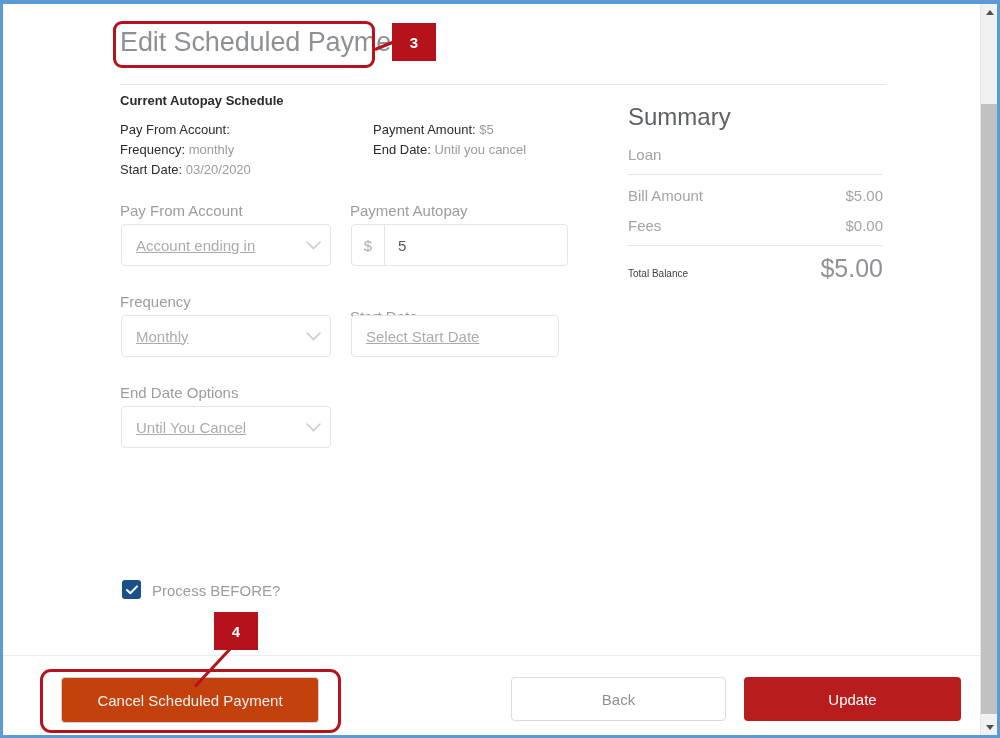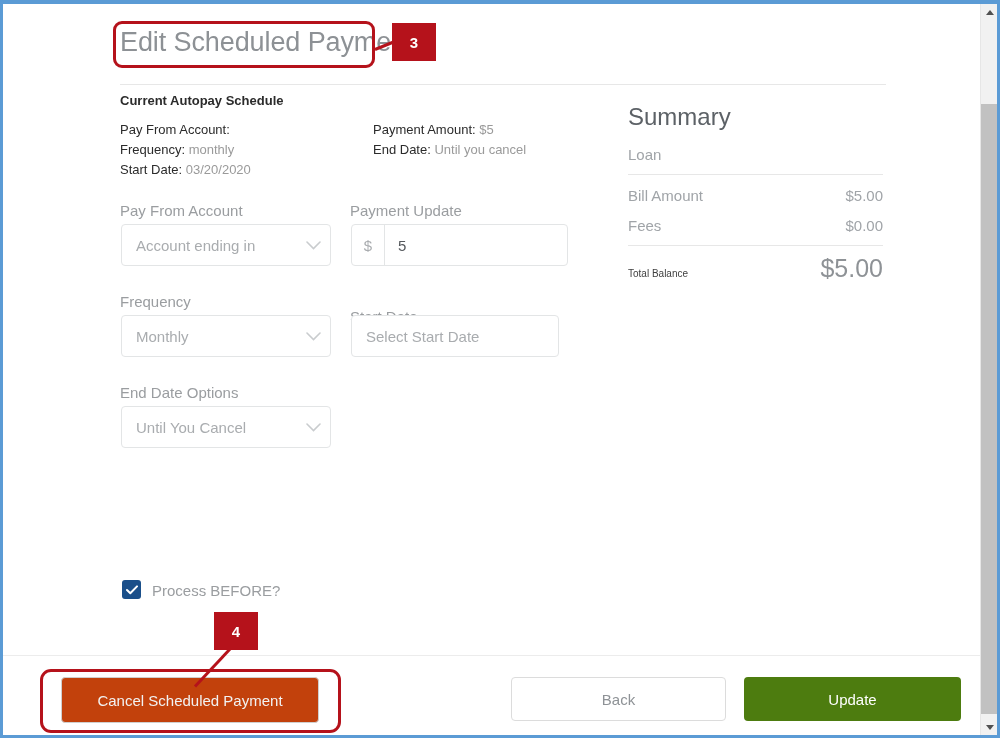--- a/index.html
+++ b/index.html
@@ -99,20 +99,21 @@
     background: #fff;
     border: 1px solid #e3e5e6;
     border-radius: 4px;
     height: 42px;
     display: flex; align-items: center;
   }
   .control .ctext {
     font-size: 15px; color: #a9acaf;
     padding-left: 14px; flex: 1;
     white-space: nowrap;
+    text-decoration: underline;
   }
   .chev {
     width: 34px; height: 100%;
     display: flex; align-items: center; justify-content: center;
   }
   .chev svg { display: block; }
 
   
   #lbl-pay   { left: 117px; top: 198px; }
   #ctl-pay   { left: 118px; top: 220px; width: 210px; }
@@ -218,21 +219,21 @@
     width: 215px; height: 44px;
     background: #fff;
     border: 1px solid #dcdcdc;
     border-radius: 4px;
     display: flex; align-items: center; justify-content: center;
     font-size: 15px; color: #8e9296;
   }
   #btn-update {
     position: absolute; left: 741px; top: 673px;
     width: 217px; height: 44px;
-    background: #4d7c0f;
+    background: #b91c1c;
     border-radius: 4px;
     display: flex; align-items: center; justify-content: center;
     font-size: 15px; color: #ffffff;
   }
 
   
   .anno-badge {
     position: absolute;
     background: #b5121b;
     color: #ffffff;
@@ -298,21 +299,21 @@
     <div class="field-label" id="lbl-pay">Pay From Account</div>
     <div class="control" id="ctl-pay">
       <span class="ctext">Account ending in</span>
       <span class="chev">
         <svg width="15" height="9" viewBox="0 0 15 9">
             <path d="M1 1 L7.5 7.5 L14 1" stroke="#c9ccce" stroke-width="1.6" fill="none" stroke-linecap="round"></path>
           </svg>
       </span>
     </div>
 
-    <div class="field-label" id="lbl-amt">Payment Update</div>
+    <div class="field-label" id="lbl-amt">Payment Autopay</div>
     <div class="control" id="ctl-amt">
       <span id="amt-prefix">$</span>
       <span id="amt-value">5</span>
     </div>
 
     <div class="field-label" id="lbl-freq">Frequency</div>
     <div class="control" id="ctl-freq">
       <span class="ctext">Monthly</span>
       <span class="chev">
         <svg width="15" height="9" viewBox="0 0 15 9">

